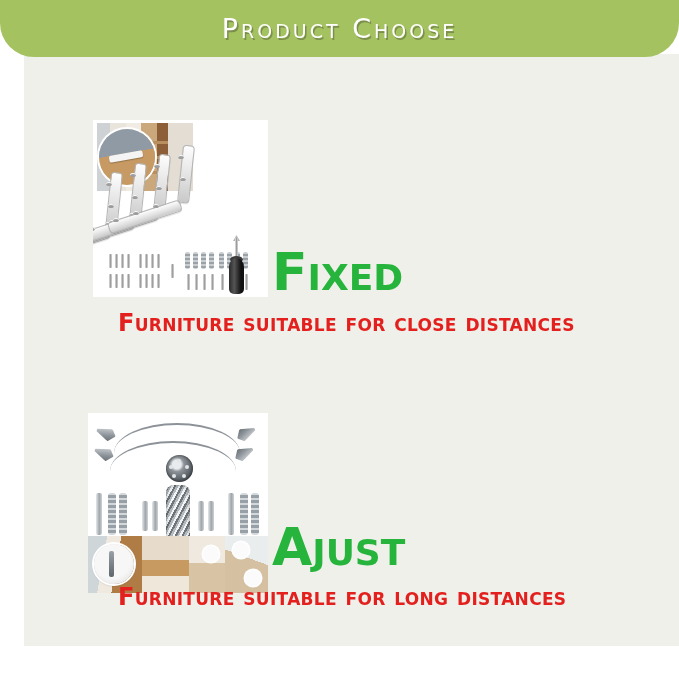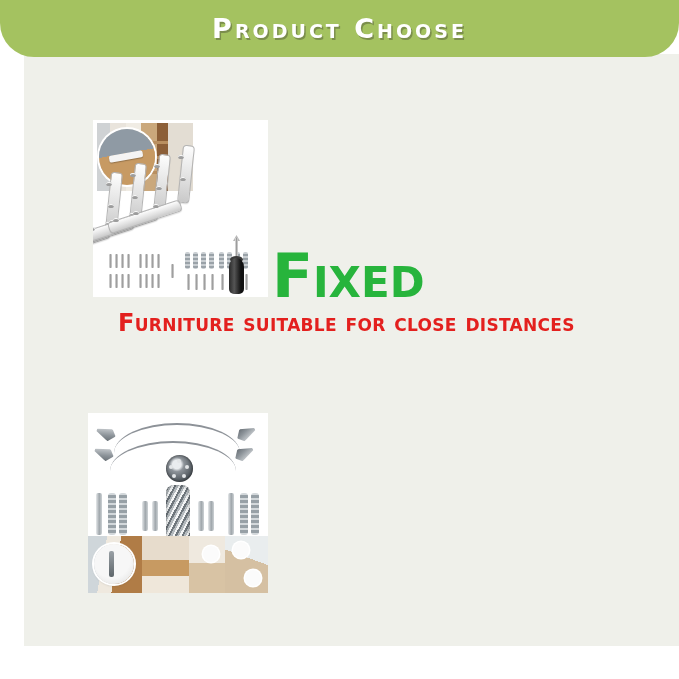--- a/index.html
+++ b/index.html
@@ -42,21 +42,21 @@
     background: #a4c260;
     border-bottom-left-radius: 34px;
     border-bottom-right-radius: 34px;
     display: flex;
     align-items: center;
     justify-content: center;
   }
   .banner-title {
     color: #ffffff;
     font-family: "DejaVu Sans", sans-serif;
-    font-weight: bold;
+    font-weight: normal;
     font-size: 27px;
     font-variant: small-caps;
     letter-spacing: 3px;
     text-shadow: 1.5px 1.5px 0 rgba(90,100,60,.55);
     white-space: nowrap;
   }
 
   
   .product {
     position: absolute;
@@ -347,21 +347,21 @@
   .headline {
     position: absolute;
     color: #27b43c;
     font-family: "DejaVu Sans", sans-serif;
     font-weight: bold;
     font-variant: small-caps;
     letter-spacing: 0px;
     line-height: 1;
     white-space: nowrap;
   }
-  .headline-1 { left: 272px; top: 246px; font-size: 60px; }
+  .headline-1 { left: 272px; top: 246px; font-size: 52px; }
   .headline-2 { left: 272px; top: 521px; font-size: 52px; }
 
   .caption {
     position: absolute;
     color: #e3201e;
     font-family: "DejaVu Sans", sans-serif;
     font-weight: bold;
     font-variant: small-caps;
     font-size: 24px;
     letter-spacing: .3px;
@@ -522,14 +522,16 @@
           <div class="dot" style="left:14px; top:10px"></div>
         </div>
         <div class="cell c4">
           <div class="dot" style="left:8px;  top:6px"></div>
           <div class="dot" style="left:20px; top:34px"></div>
         </div>
       </div>
     </div>
   </div>
 
+  <div class="headline headline-2">Ajust</div>
+  <div class="caption caption-2">Furniture suitable for long distances</div>
 
 </div>
 
 </body></html>

